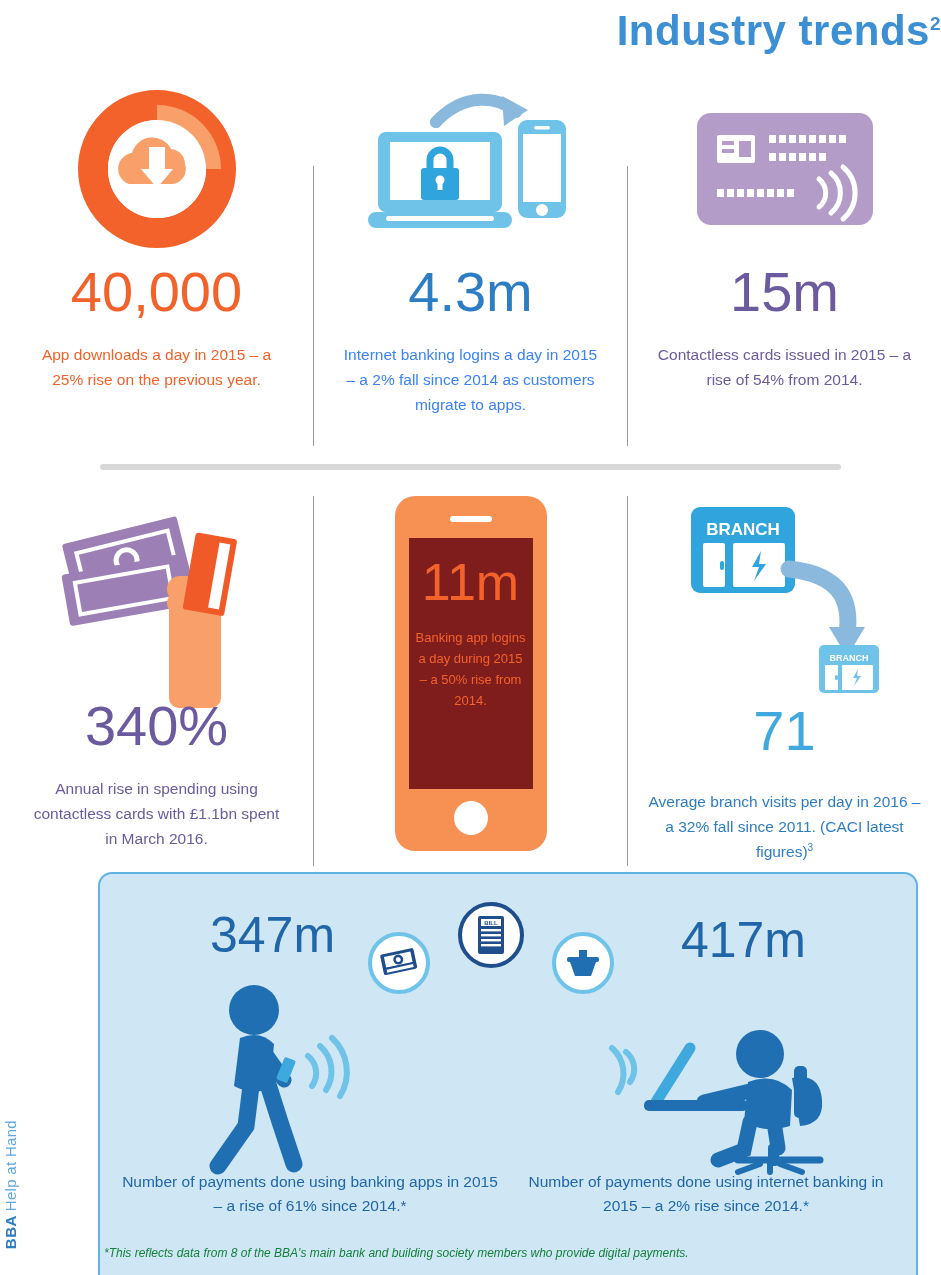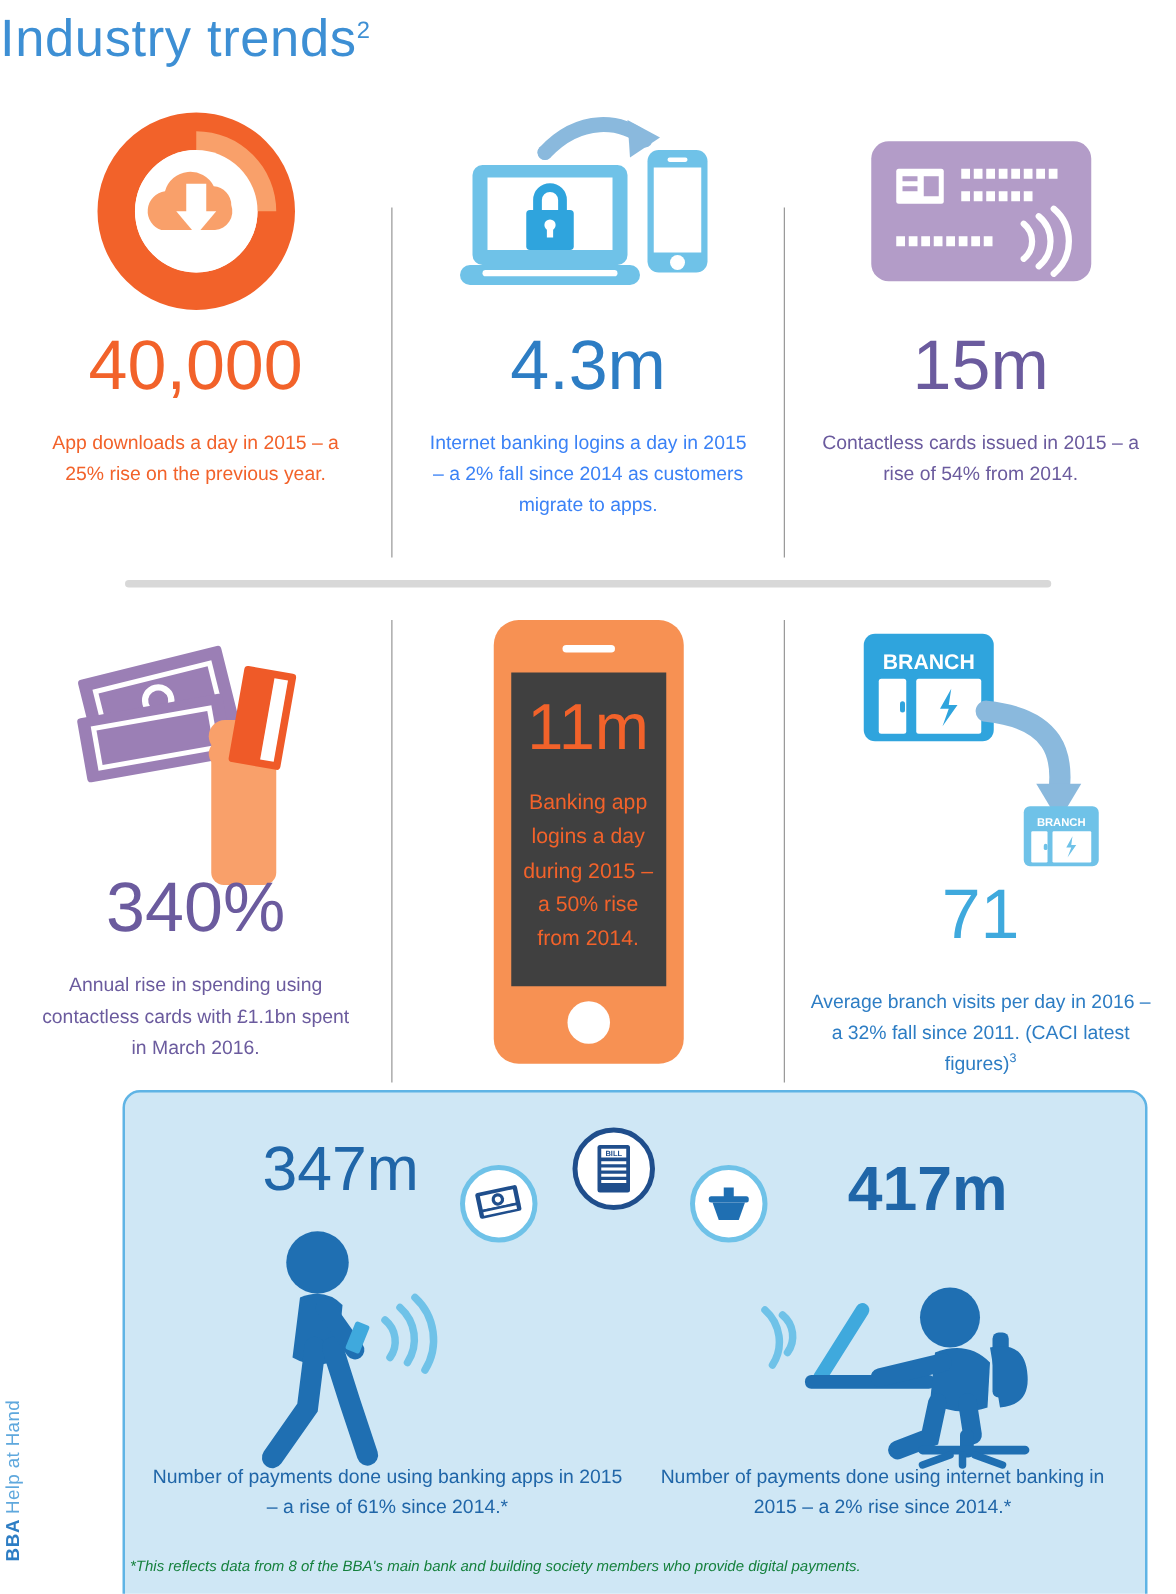--- a/index.html
+++ b/index.html
@@ -7,23 +7,23 @@
     width: 941px; height: 1275px;
     background: #ffffff;
     font-family: "Liberation Sans", sans-serif;
     position: relative;
     overflow: hidden;
   }
   .page { position: relative; width: 941px; height: 1275px; }
 
   
   .title {
-    text-align: left;
+    text-align: right;
     font-size: 42px;
-    font-weight: 400;
+    font-weight: 700;
     color: #3d8fd4;
     letter-spacing: 0.5px;
     padding-top: 8px;
     line-height: 1.1;
   }
   .title sup { font-size: 19px; vertical-align: super; }
 
   
   .row { display: flex; width: 941px; }
   .cell { position: relative; flex: 1; display: flex; flex-direction: column;
@@ -210,23 +210,23 @@
       <div class="bignum purple">340%</div>
       <div class="caption purple">Annual rise in spending using contactless cards with £1.1bn spent in March 2016.</div>
     </div>
 
     <div class="vdiv" style="margin:4px 0 0 0; height:370px;"></div>
 
     <div class="cell">
       <div style="position:relative; width:152px; height:355px; margin-top:4px;">
         <div style="position:absolute; inset:0; background:#f79153; border-radius:20px;"></div>
         <div style="position:absolute; left:50%; top:20px; transform:translateX(-50%); width:42px; height:6px; border-radius:3px; background:#ffffff;"></div>
-        <div style="position:absolute; left:14px; right:14px; top:42px; bottom:62px; background:#404040; display:flex; flex-direction:column; align-items:center; justify-content:flex-start; padding-top:18px;">
+        <div style="position:absolute; left:14px; right:14px; top:42px; bottom:62px; background:#7f1d1d; display:flex; flex-direction:column; align-items:center; justify-content:flex-start; padding-top:18px;">
           <div style="font-size:52px; font-weight:300; color:#f2622a; line-height:1;">11m</div>
-          <div style="font-size:17px; line-height:1.6; color:#f2622a; text-align:center; margin-top:20px; width:112px;">Banking app logins a day during 2015 – a 50% rise from 2014.</div>
+          <div style="font-size:13px; line-height:1.6; color:#f2622a; text-align:center; margin-top:20px; width:112px;">Banking app logins a day during 2015 – a 50% rise from 2014.</div>
         </div>
         <div style="position:absolute; left:50%; bottom:16px; transform:translateX(-50%); width:34px; height:34px; border-radius:50%; background:#ffffff;"></div>
       </div>
     </div>
 
     <div class="vdiv" style="margin:4px 0 0 0; height:370px;"></div>
 
     <div class="cell">
       <div class="icon-box" style="height:205px;">
         <svg width="215" height="195" viewBox="0 0 215 195">
@@ -249,21 +249,21 @@
       <div class="bignum ltblue">71</div>
       <div class="caption ltblue" style="max-width:280px; margin-top:30px;">
         <span>Average branch visits per day in 2016 – a 32% fall since 2011. (CACI latest figures)</span><sup>3</sup>
       </div>
     </div>
   </div>
 
   <div class="panel">
 
     <div class="panel-num" style="left:110px; top:32px;">347m</div>
-    <div class="panel-num" style="right:110px; top:48px;font-weight:bold;">417m</div>
+    <div class="panel-num" style="right:110px; top:37px;">417m</div>
 
     <div style="position:absolute; left:96px; top:108px;">
       <svg width="230" height="190" viewBox="0 0 230 190">
         <circle cx="58" cy="28" r="25" fill="#1f6fb2"></circle>
         <path d="M44 56 q20 -8 34 6 l-4 44 q-18 8 -36 -2 z" fill="#1f6fb2"></path>
         <path d="M56 96 l-6 48 l-28 40" stroke="#1f6fb2" stroke-width="17" fill="none" stroke-linecap="round"></path>
         <path d="M70 96 l14 44 l14 42" stroke="#1f6fb2" stroke-width="17" fill="none" stroke-linecap="round"></path>
         <path d="M64 64 l24 34" stroke="#1f6fb2" stroke-width="15" fill="none" stroke-linecap="round"></path>
         <rect x="84" y="76" width="12" height="24" rx="2" transform="rotate(22 90 88)" fill="#3fa9dd"></rect>
         <g fill="none" stroke="#6fc2e8" stroke-width="6" stroke-linecap="round">

